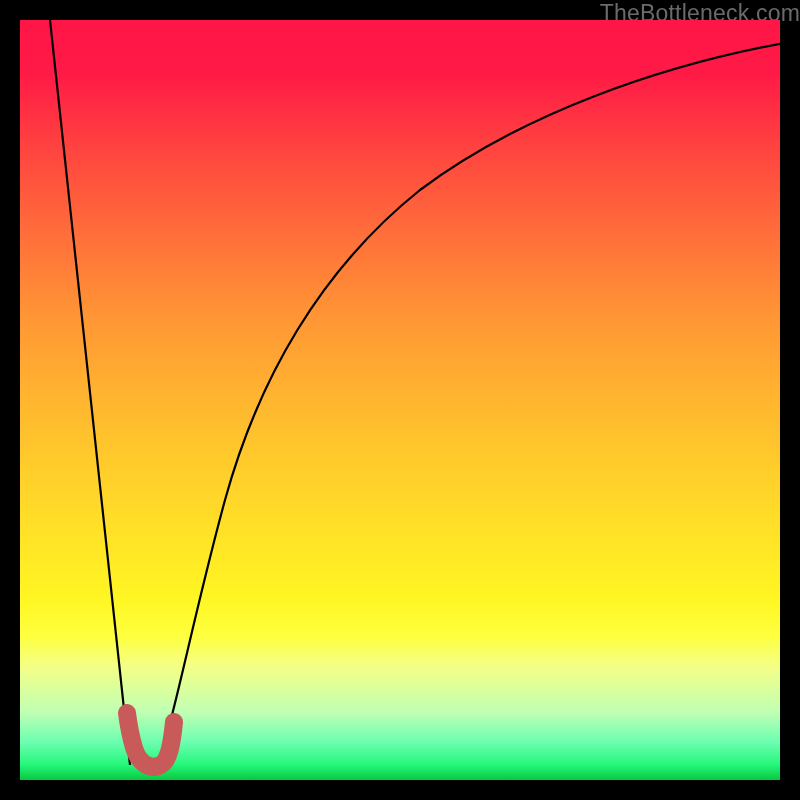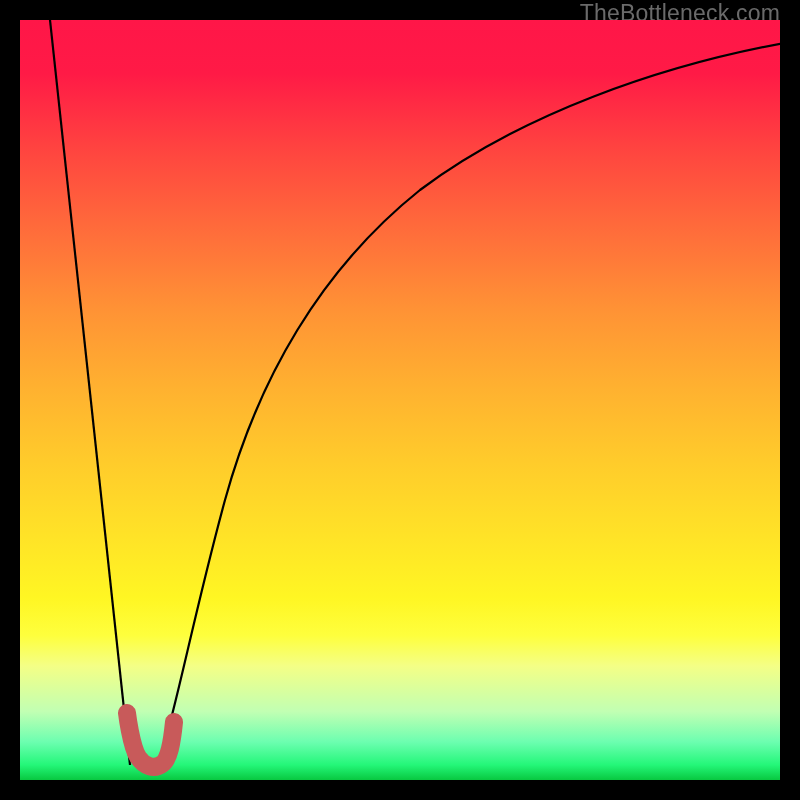--- a/index.html
+++ b/index.html
@@ -41,21 +41,21 @@
       #f4ff86 85%,
       #c1ffb3 91%,
       #6cfeb0 95%,
       #24f779 98%,
       #08c840 100%
     );
   }
   .watermark {
     position: absolute;
     top: 0;
-    right: 20px;
+    right: 0;
     color: #6a6a6a;
     font-size: 23px;
     font-weight: 500;
     letter-spacing: 0.2px;
     user-select: none;
   }
   svg.curves {
     position: absolute;
     left: 0;
     top: 0;

